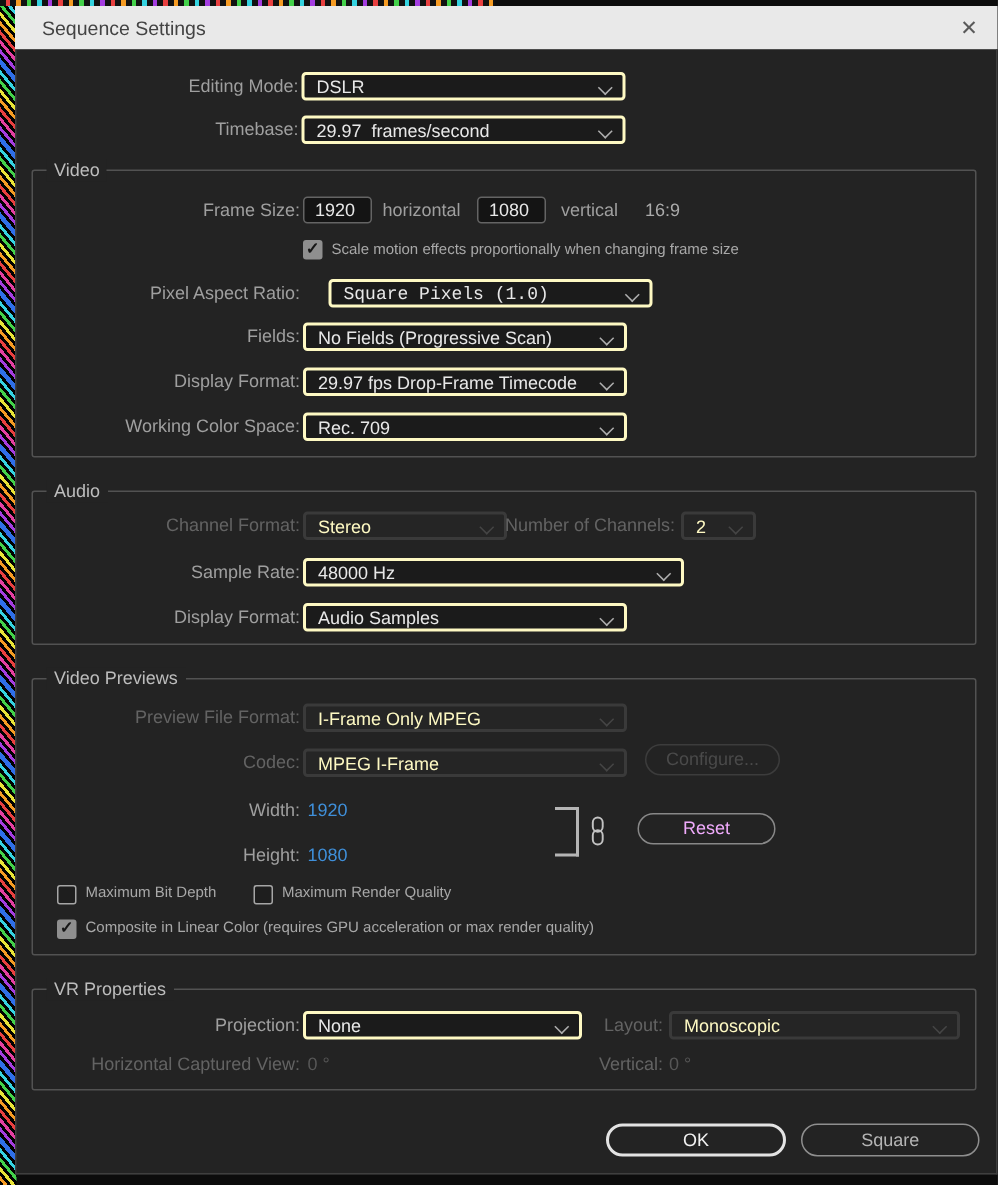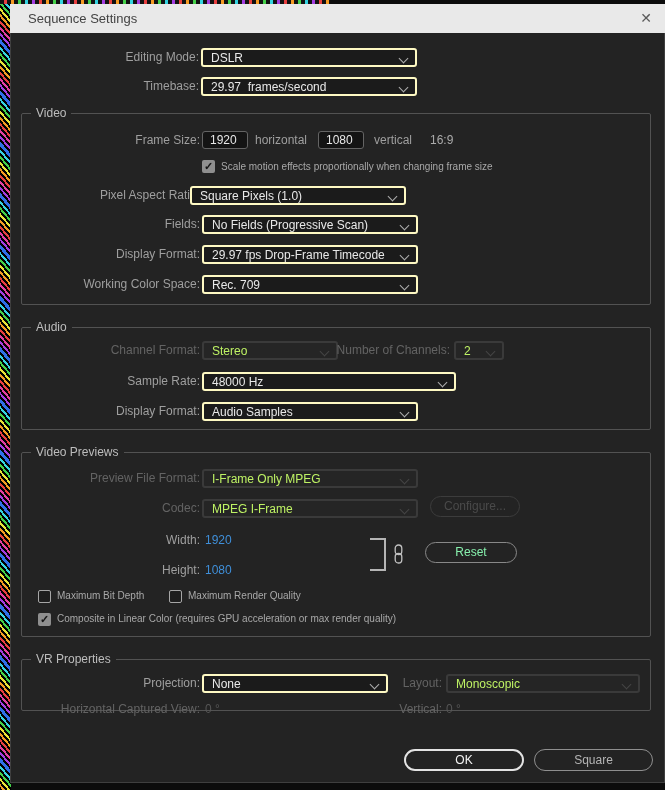--- a/index.html
+++ b/index.html
@@ -52,41 +52,41 @@
   .val-dim{position:absolute;color:#565656;font-size:12px;line-height:18px;white-space:nowrap;}
   .val-blue{position:absolute;font-size:12px;line-height:18px;white-space:nowrap;color:#3f8fd9;}
   
   .dd{position:absolute;height:19px;background:#1b1b1b;border:2px solid #fef9c3;
       border-radius:3px;box-sizing:border-box;}
   .dd .v{position:absolute;left:8px;top:1px;line-height:15px;font-size:12px;color:#e8e8e8;white-space:pre;}
   .chev{position:absolute;right:8px;top:5px;width:6px;height:6px;
         border-right:1.4px solid #aeaeae;border-bottom:1.4px solid #aeaeae;
         transform:rotate(45deg);}
   .dd.dis{background:#252525;border-color:#3a3a3a;}
-  .dd.dis .v{color:#bef264;}
+  .dd.dis .v{color:#fef9c3;}
   .dd.dis .chev{border-color:#454545;}
   
   .inp{position:absolute;height:18px;width:46px;background:#141414;border:1px solid #646464;
        border-radius:3px;box-sizing:border-box;color:#e8e8e8;font-size:12px;line-height:16px;
        padding-left:7px;white-space:nowrap;}
   
   .grp{position:absolute;border:1px solid #525252;border-radius:2px;box-sizing:border-box;}
   .grp-lbl{position:absolute;top:-8px;left:9px;background:#232323;padding:0 5px;
            color:#bdbdbd;font-size:12px;line-height:15px;white-space:nowrap;}
   
   .cb{position:absolute;width:13px;height:13px;border-radius:2px;box-sizing:border-box;}
   .cb.on{background:#8f8f8f;text-align:center;}
   .cb.on .tick{font-size:11px;line-height:13px;color:#161616;font-weight:bold;display:block;}
   .cb.off{border:1px solid #a6a6a6;background:rgba(0,0,0,0.12);}
   .cb-lbl{position:absolute;color:#a8a8a8;font-size:10px;line-height:18px;white-space:nowrap;}
   
   .pill{position:absolute;border-radius:11px;box-sizing:border-box;text-align:center;
         font-size:12px;cursor:default;}
   .pill.dis{border:1px solid #3c3c3c;color:#4a4a4a;line-height:19px;}
-  .pill.nrm{border:1px solid #888888;color:#86efac;line-height:19px;}
+  .pill.nrm{border:1px solid #888888;color:#f0abfc;line-height:19px;}
   .pill.primary{border:2px solid #e3e3e3;color:#f2f2f2;line-height:18px;}
   
   .bracket{position:absolute;border-top:2px solid #b5b5b5;border-right:2px solid #b5b5b5;
            border-bottom:2px solid #b5b5b5;box-sizing:border-box;}
   .chain{position:absolute;}
 </style>
 </head>
 <body>
 
 <div class="bg-left"></div>
@@ -122,21 +122,21 @@
       <div class="inp" style="left:296px;top:17px;">1080</div>
       <span class="lbl lt" style="left:352px;top:17px;">vertical</span>
       <span class="lbl lt" style="left:408px;top:17px;color:#ababab;text-align:right;">16:9</span>
 
       <span class="cb on" style="left:180px;top:46px;">
           <span class="tick">✓</span>
         </span>
       <span class="cb-lbl" style="left:199px;top:44px;">Scale motion effects proportionally when changing frame size</span>
 
       <span class="lbl" style="left:0;width:178px;top:72px;">Pixel Aspect Ratio:</span>
-      <div class="dd" style="left:168px;top:72px;width:216px;">
+      <div class="dd" style="left:197px;top:72px;width:216px;font-family:Liberation Mono, monospace;">
         <span class="v">Square Pixels (1.0)</span>
         <span class="chev"></span>
       </div>
 
       <span class="lbl" style="left:0;width:178px;top:101px;">Fields:</span>
       <div class="dd" style="left:180px;top:101px;width:216px;">
         <span class="v">No Fields (Progressive Scan)</span>
         <span class="chev"></span>
       </div>
 
@@ -215,21 +215,21 @@
       <span class="cb-lbl" style="left:35px;top:134px;">Maximum Bit Depth</span>
       <span class="cb off" style="left:147px;top:137px;"></span>
       <span class="cb-lbl" style="left:166px;top:134px;">Maximum Render Quality</span>
 
       <span class="cb on" style="left:16px;top:160px;">
           <span class="tick">✓</span>
         </span>
       <span class="cb-lbl" style="left:35px;top:157px;">Composite in Linear Color (requires GPU acceleration or max render quality)</span>
     </div>
 
-    <div class="grp" style="left:10px;top:626px;width:630px;height:52px;">
+    <div class="grp" style="left:10px;top:626px;width:630px;height:68px;">
       <span class="grp-lbl">VR Properties</span>
 
       <span class="lbl" style="left:0;width:178px;top:14px;">Projection:</span>
       <div class="dd" style="left:180px;top:14px;width:186px;">
         <span class="v">None</span>
         <span class="chev"></span>
       </div>
       <span class="lbl dim" style="left:330px;width:90px;top:14px;">Layout:</span>
       <div class="dd dis" style="left:424px;top:14px;width:194px;">
         <span class="v">Monoscopic</span>

